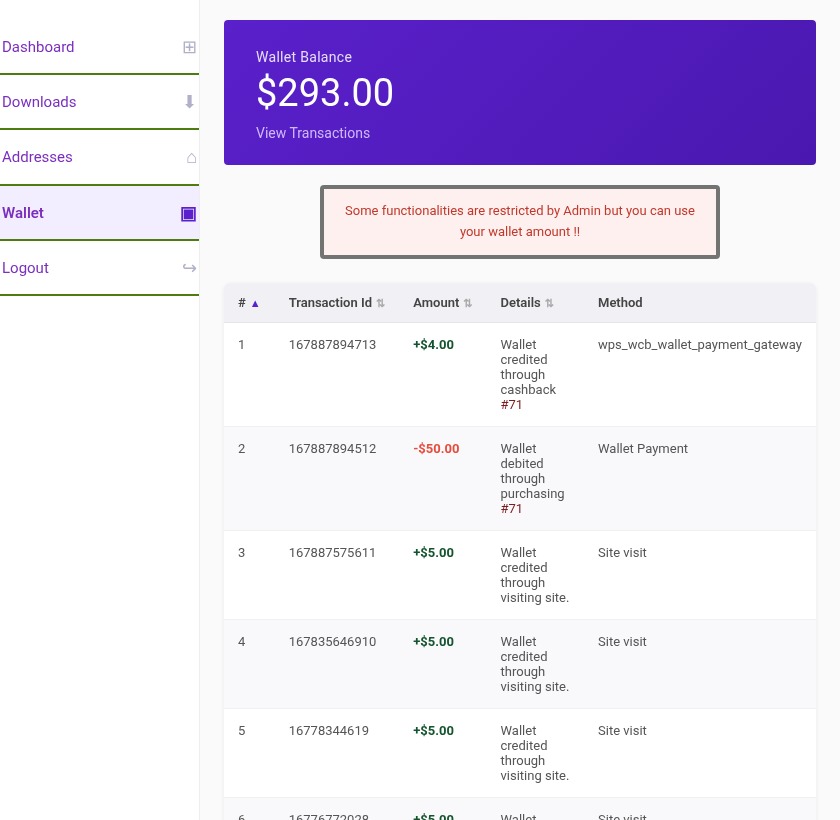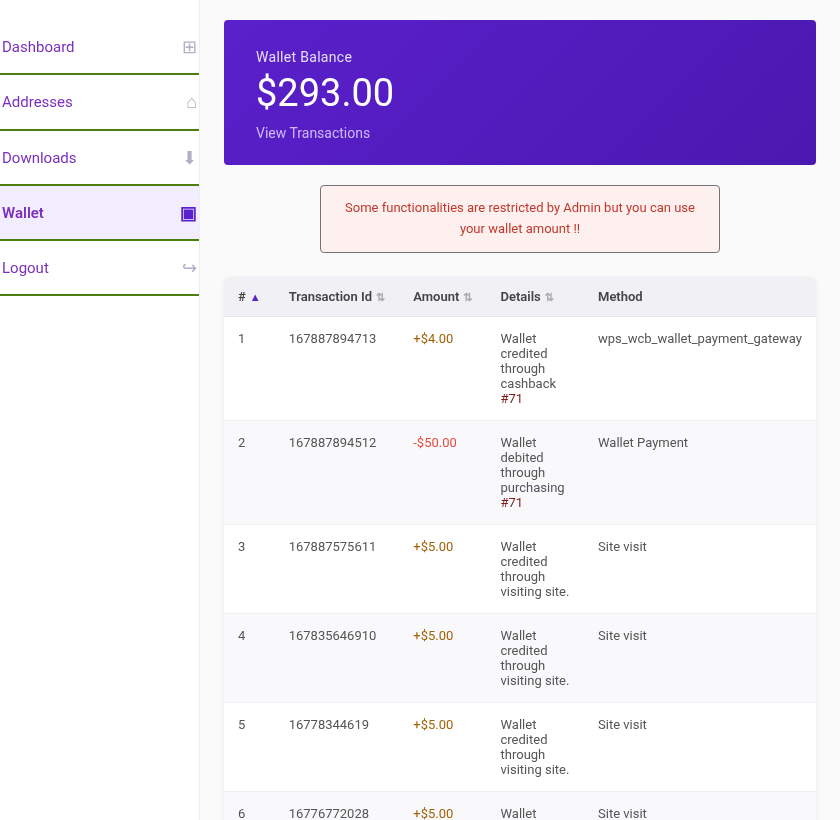--- a/index.html
+++ b/index.html
@@ -72,21 +72,21 @@
     .view-transactions-link {
       font-size: 14px;
       color: #d0b8ff;
       text-decoration: none;
       cursor: pointer;
     }
 
     
     .notice-box {
       background: #fff0f0;
-      border: 1px solid #737373;
+      border: 4px solid #737373;
       border-radius: 4px;
       padding: 12px 20px;
       text-align: center;
       color: #c0392b;
       font-size: 13px;
       line-height: 1.6;
       margin: 0 auto 24px auto;
       max-width: 400px;
     }
 
@@ -123,46 +123,46 @@
     .transactions-table td {
       padding: 14px 14px;
       font-size: 13px;
       color: #555;
       border-bottom: 1px solid #f0f0f0;
       vertical-align: top;
     }
     .transactions-table tbody tr:nth-child(odd) { background: #fff; }
     .transactions-table tbody tr:nth-child(even) { background: #f9f9fc; }
 
-    .amount-positive { color: #a16207; font-weight: 400; }
-    .amount-negative { color: #e74c3c; font-weight: 400; }
+    .amount-positive { color: #14532d; font-weight: 700; }
+    .amount-negative { color: #e74c3c; font-weight: 700; }
 
     .detail-link {
       color: #7f1d1d;
       text-decoration: none;
     }
   </style>
 </head>
 <body>
 
 <div class="layout">
 
   <nav class="sidebar">
 
   <div class="sidebar-item">
         <span>Dashboard</span>
         <span class="sidebar-icon">⊞</span>
       </div>
       <div class="sidebar-item">
+        <span>Downloads</span>
+        <span class="sidebar-icon">⬇</span>
+      </div>
+      <div class="sidebar-item">
         <span>Addresses</span>
         <span class="sidebar-icon">⌂</span>
-      </div>
-      <div class="sidebar-item">
-        <span>Downloads</span>
-        <span class="sidebar-icon">⬇</span>
       </div>
       <div class="sidebar-item active">
         <span>Wallet</span>
         <span class="sidebar-icon">▣</span>
       </div>
       <div class="sidebar-item">
         <span>Logout</span>
         <span class="sidebar-icon">↪</span>
       </div>
     </nav>

